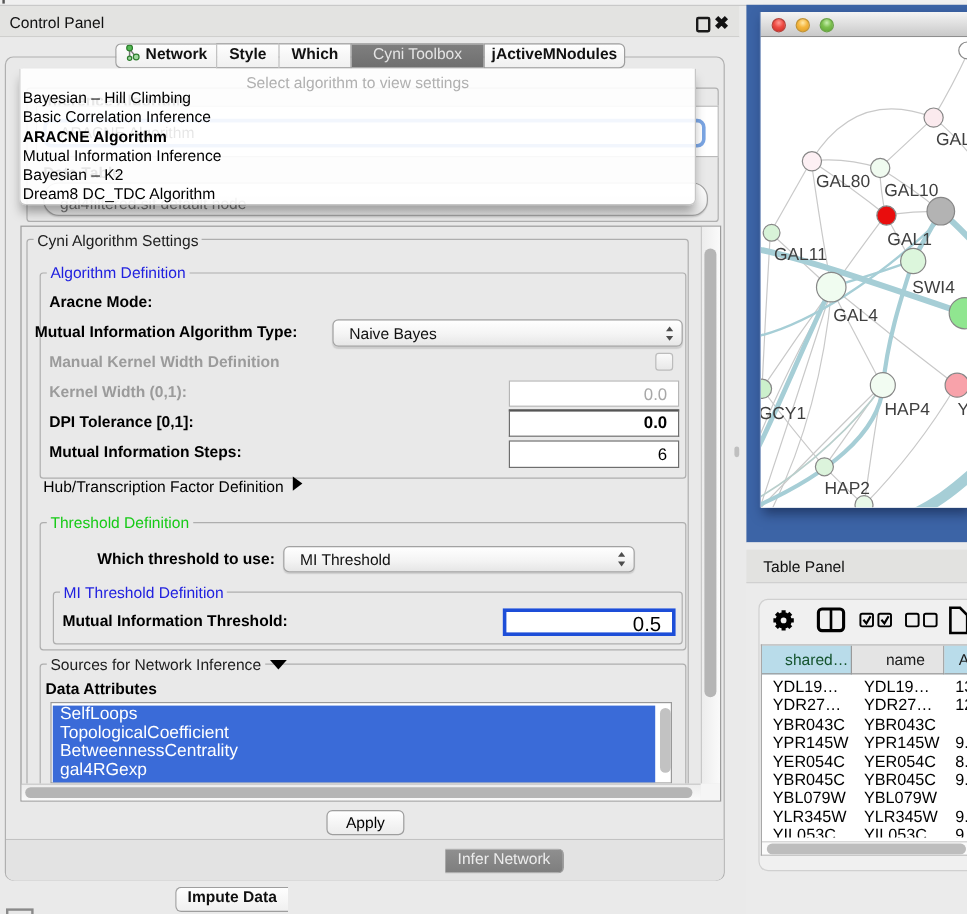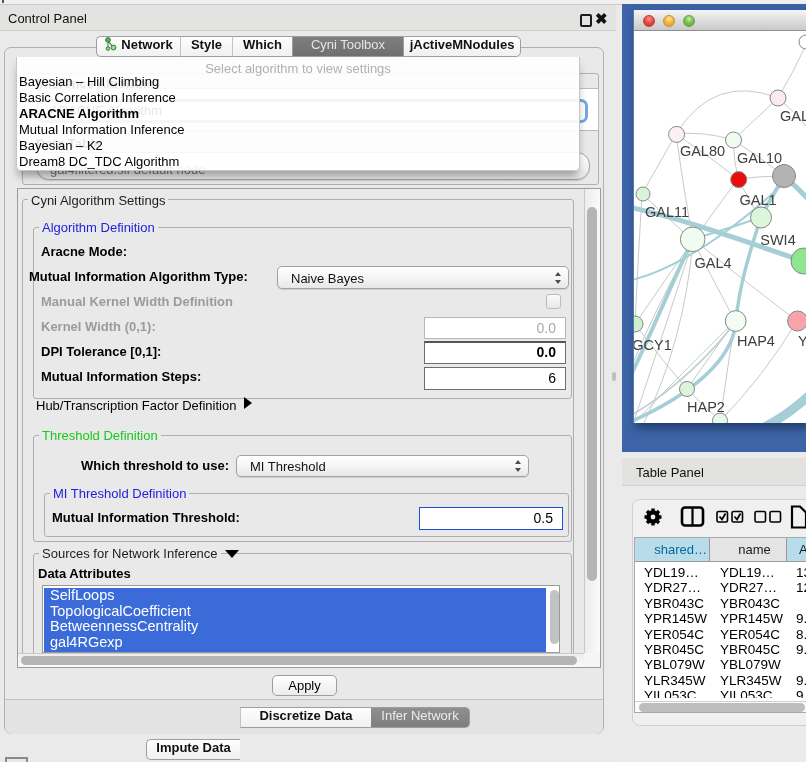--- a/index.html
+++ b/index.html
@@ -114,21 +114,21 @@
   <div class="gtitle abs" style="left:21px;top:239px;color:#17ca17;">Threshold Definition</div>
   <div class="lbl b" style="left:63px;top:269px;">Which threshold to use:</div>
   <div class="combo" style="left:218px;top:266px;width:291px;height:20px;">
     <span class="ctext">MI Threshold</span>
     <span class="ar arup"></span>
           <span class="ar ardn"></span>
   </div>
   <div class="group" style="left:26px;top:304px;width:523px;height:42px;"></div>
   <div class="gtitle abs" style="left:32px;top:297px;color:#2121df;">MI Threshold Definition</div>
   <div class="lbl b" style="left:34px;top:321px;">Mutual Information Threshold:</div>
-  <div class="tfield" style="left:401px;top:318px;width:144px;height:23px;border:1px solid #1d4ed8;box-sizing:border-box;line-height:21px;padding-right:9px;font-size:14px;">0.5</div>
+  <div class="tfield" style="left:401px;top:318px;width:144px;height:23px;border:3px solid #1d4ed8;box-sizing:border-box;line-height:21px;padding-right:9px;font-size:17px;">0.5</div>
 
   <div class="group" style="left:15px;top:364px;width:537px;height:130px;"></div>
   <div class="gtitle abs" style="left:21px;top:357px;color:#1d1d1d;">Sources for Network Inference</div>
   <div class="abs" style="left:207px;top:361px;width:0;height:0;border-left:7px solid transparent;border-right:7px solid transparent;border-top:8px solid #000;"></div>
   <div class="lbl b" style="left:20px;top:377px;">Data Attributes</div>
   <div class="abs" style="left:24px;top:396px;width:518px;height:68px;background:#fff;border:1px solid #999;box-sizing:border-box;">
     <div class="abs" style="left:1px;top:2px;width:502px;height:64px;background:#3a6bd8;color:#fff;font-size:14.5px;line-height:15.5px;padding-left:6px;box-sizing:border-box;white-space:nowrap;overflow:hidden;">SelfLoops<br>TopologicalCoefficient<br>BetweennessCentrality<br>gal4RGexp</div>
     <div class="thumbv" style="left:507px;top:4px;width:9px;height:54px;background:#c2c2c2;"></div>
   </div>
  </div>
@@ -137,21 +137,20 @@
  <div class="thumbv" style="left:569px;top:18px;width:10px;height:374px;"></div>
 
  <div class="abs" style="left:0;top:464px;width:566px;height:14px;background:linear-gradient(#ededed,#fafafa);border-top:1px solid #c9c9c9;box-sizing:border-box;"></div>
  <div class="thumbv" style="left:3px;top:467px;width:556px;height:9px;"></div>
  <div class="abs" style="left:566px;top:464px;width:16px;height:14px;background:#f5f5f5;"></div>
 </div>
 
 <div class="abs" style="left:272px;top:675px;width:65px;height:21px;background:linear-gradient(#ffffff,#ececec);border:1px solid #9e9e9e;border-radius:5px;box-sizing:border-box;text-align:center;line-height:19px;font-size:13px;color:#000;">Apply</div>
 <div class="abs" style="left:5px;top:699px;width:598px;height:35px;background:#e3e3e3;border-top:1px solid #c2c2c2;border-radius:0 0 7px 7px;box-sizing:border-box;"></div>
 <div class="seg" style="left:146px;top:707px;width:94px;border-left:1px solid #9e9e9e;border-radius:5px 0 0 5px;margin-top:32px;">Impute Data</div>
-<div class="seg" style="left:240px;top:707px;width:131px;border-left:1px solid #c3c3c3;">Discretize Data</div>
 <div class="seg segdark" style="left:371px;top:707px;width:99px;border-right:1px solid #9e9e9e;border-radius:0 5px 5px 0;background:linear-gradient(#8f8f8f,#7e7e7e);color:#ececec;">Infer Network</div>
 
 <div class="abs" style="left:622px;top:4px;width:184px;height:448px;background:#3c64a6;"></div>
 <div class="abs" style="left:634px;top:10px;width:172px;height:413px;background:#fff;box-shadow:-1px 0 0 #5577ad, 2px 5px 9px rgba(10,20,50,0.5);"></div>
 <div class="abs" style="left:634px;top:10px;width:172px;height:21px;background:linear-gradient(#f4f4f4,#c9c9c9);border-bottom:1px solid #8f8f8f;box-sizing:border-box;"></div>
 <div class="abs" style="left:643px;top:15px;width:12px;height:12px;border-radius:50%;background:radial-gradient(circle at 50% 30%,#ff9a94 0%,#ee4b43 45%,#c62b24 100%);border:1px solid #b5423c;box-sizing:border-box;"></div>
 <div class="abs" style="left:663px;top:15px;width:12px;height:12px;border-radius:50%;background:radial-gradient(circle at 50% 30%,#ffe9a8 0%,#f5b63d 45%,#d99a25 100%);border:1px solid #c09336;box-sizing:border-box;"></div>
 <div class="abs" style="left:683px;top:15px;width:12px;height:12px;border-radius:50%;background:radial-gradient(circle at 50% 30%,#c8f0b0 0%,#7cc04e 45%,#5da336 100%);border:1px solid #6aa348;box-sizing:border-box;"></div>
 <div class="abs" style="left:634px;top:31px;width:172px;height:392px;overflow:hidden;background:#fff;">
 <svg width="172" height="392" viewBox="0 0 172 392" style="position:absolute;left:0;top:0;">
@@ -257,21 +256,21 @@
     <rect x="136" y="8.5" width="10.5" height="10.5" rx="1.5"></rect>
   </g>
   <g fill="none" stroke="#000" stroke-width="1.8">
     <polyline points="85.5,13.5 88,16.5 91.5,10.5"></polyline>
     <polyline points="100.5,13.5 103,16.5 106.5,10.5"></polyline>
   </g>
   <path d="M 158,3.5 L 166,3.5 L 172,9.5 L 172,24.5 L 158,24.5 Z" fill="none" stroke="#000" stroke-width="2.2"></path>
 </svg>
 
 <div class="abs" style="left:634px;top:537px;width:172px;height:176px;background:#fff;border:1px solid #a8a8a8;border-right:none;box-sizing:border-box;overflow:hidden;">
-  <div class="abs" style="left:0;top:0;width:75px;height:24px;background:#b9dcea;border-right:1px solid #9a9a9a;border-bottom:1px solid #9a9a9a;box-sizing:border-box;text-align:right;padding-right:2px;line-height:23px;font-size:13px;color:#0369a1;">shared…</div>
+  <div class="abs" style="left:0;top:0;width:75px;height:24px;background:#b9dcea;border-right:1px solid #9a9a9a;border-bottom:1px solid #9a9a9a;box-sizing:border-box;text-align:right;padding-right:2px;line-height:23px;font-size:13px;color:#14532d;">shared…</div>
   <div class="abs" style="left:75px;top:0;width:77px;height:24px;background:#e4e4e4;border-right:1px solid #9a9a9a;border-bottom:1px solid #9a9a9a;box-sizing:border-box;text-align:center;padding-left:13px;line-height:23px;font-size:13px;color:#1a1a1a;">name</div>
   <div class="abs" style="left:152px;top:0;width:20px;height:24px;background:#b9dcea;border-bottom:1px solid #9a9a9a;box-sizing:border-box;line-height:23px;font-size:13px;color:#1a1a1a;padding-left:12px;">A</div>
   <div class="abs" id="trows" style="left:0;top:27px;width:172px;height:133px;overflow:hidden;font-size:13.5px;color:#000;line-height:15.4px;">
     <div style="position:absolute;left:9px;top:0;">YDL19…<br>YDR27…<br>YBR043C<br>YPR145W<br>YER054C<br>YBR045C<br>YBL079W<br>YLR345W<br>YIL053C</div>
     <div style="position:absolute;left:85px;top:0;">YDL19…<br>YDR27…<br>YBR043C<br>YPR145W<br>YER054C<br>YBR045C<br>YBL079W<br>YLR345W<br>YIL053C</div>
     <div style="position:absolute;left:161px;top:0;">13<br>12<br>&nbsp;<br>9.<br>8.<br>9.<br>&nbsp;<br>9.<br>9.</div>
   </div>
 
   <div class="abs" style="left:0;top:163px;width:172px;height:13px;background:#fbfbfb;border-top:1px solid #cfcfcf;box-sizing:border-box;"></div>
   <div class="thumbv" style="left:4px;top:165px;width:166px;height:9px;background:#bdbdbd;"></div>

